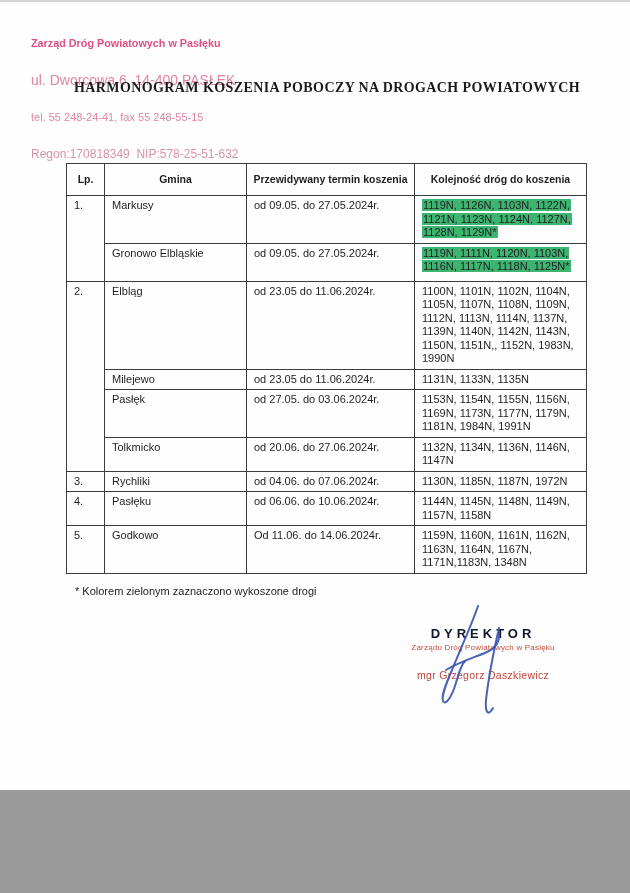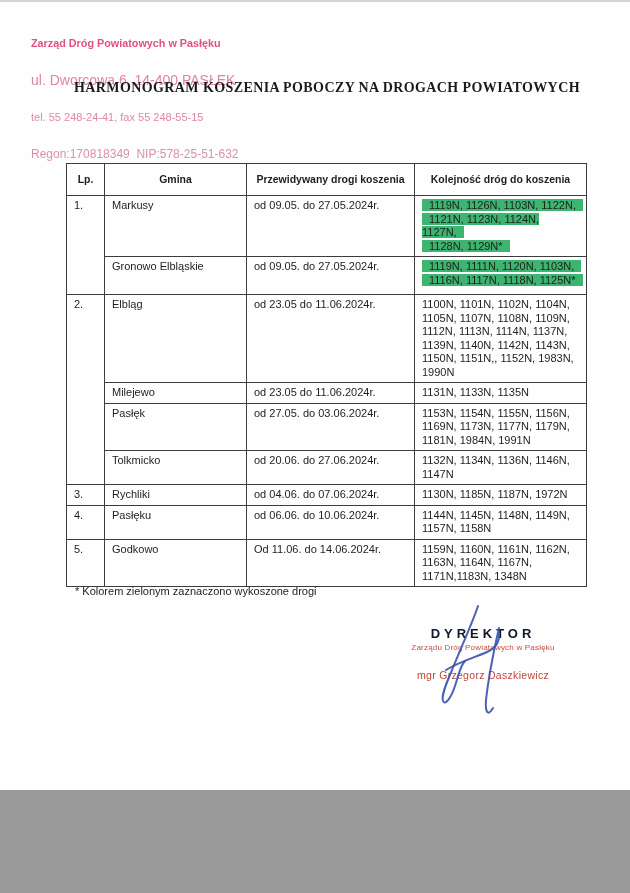--- a/index.html
+++ b/index.html
@@ -35,21 +35,21 @@
     font-size:11px;line-height:13.5px;color:#1e1e1e;
   }
   table.schedule th,table.schedule td{border:1.4px solid #3c3c3c;vertical-align:top;}
   table.schedule thead th{
     height:32px;vertical-align:middle;text-align:center;
     font-weight:700;font-size:10.5px;padding:2px;
   }
   table.schedule td{padding:3px 3px 3px 7px;}
   td.c-lp{padding-left:8px;}
   td.c-roads{padding-left:4px;padding-right:2px;}
-  td.c-roads .hl{background:var(--hl);padding:0 7px;}
+  td.c-roads .hl{background:var(--hl);padding:0 1px;}
   tr.r-gronowo td{height:38px;}
 
   
   .footnote{position:absolute;left:75px;top:585px;font-size:11px;color:#242424;}
 
   
   .sig-block{position:absolute;left:388px;top:626px;width:190px;text-align:center;}
   .sig-role{font-size:13px;letter-spacing:4px;color:#0f172a;font-weight:600;}
   .sig-org{font-size:8px;color:#c44d42;margin-top:2px;letter-spacing:.2px;}
   .sig-name{font-size:10.5px;color:#c3453a;margin-top:17px;letter-spacing:.3px;}
@@ -81,21 +81,21 @@
     <colgroup>
       <col style="width:38px">
         <col style="width:142px">
         <col style="width:168px">
         <col style="width:172px">
     </colgroup>
     <thead>
       <tr>
           <th>Lp.</th>
           <th>Gmina</th>
-          <th>Przewidywany drogi koszenia</th>
+          <th>Przewidywany termin koszenia</th>
           <th>Kolejność dróg do koszenia</th>
         </tr>
     </thead>
     <tbody>
         <tr class="r-markusy">
           <td rowspan="2" class="c-lp">1.</td>
           <td class="c-gmina">Markusy</td>
           <td class="c-termin">od 09.05. do 27.05.2024r.</td>
           <td class="c-roads"><span class="hl">1119N, 1126N, 1103N, 1122N,</span><br><span class="hl">1121N, 1123N, 1124N, 1127N,</span><br><span class="hl">1128N, 1129N*</span></td>
         </tr>

